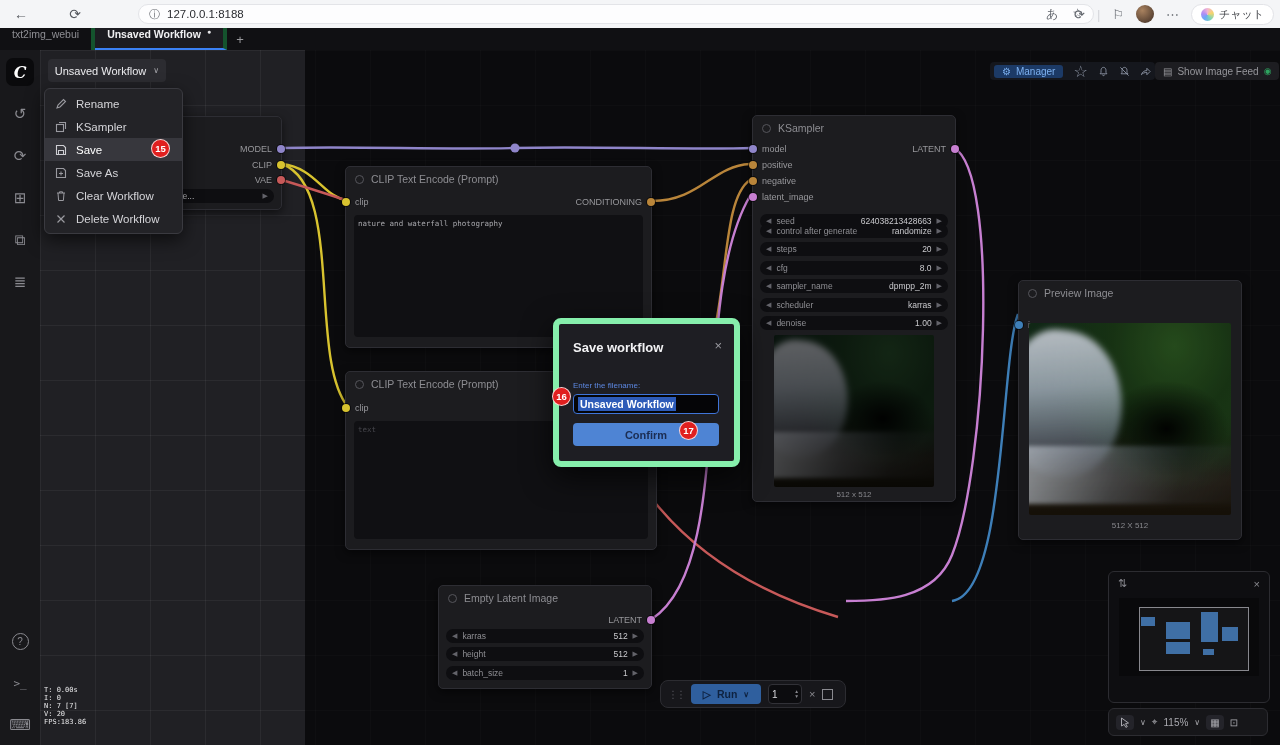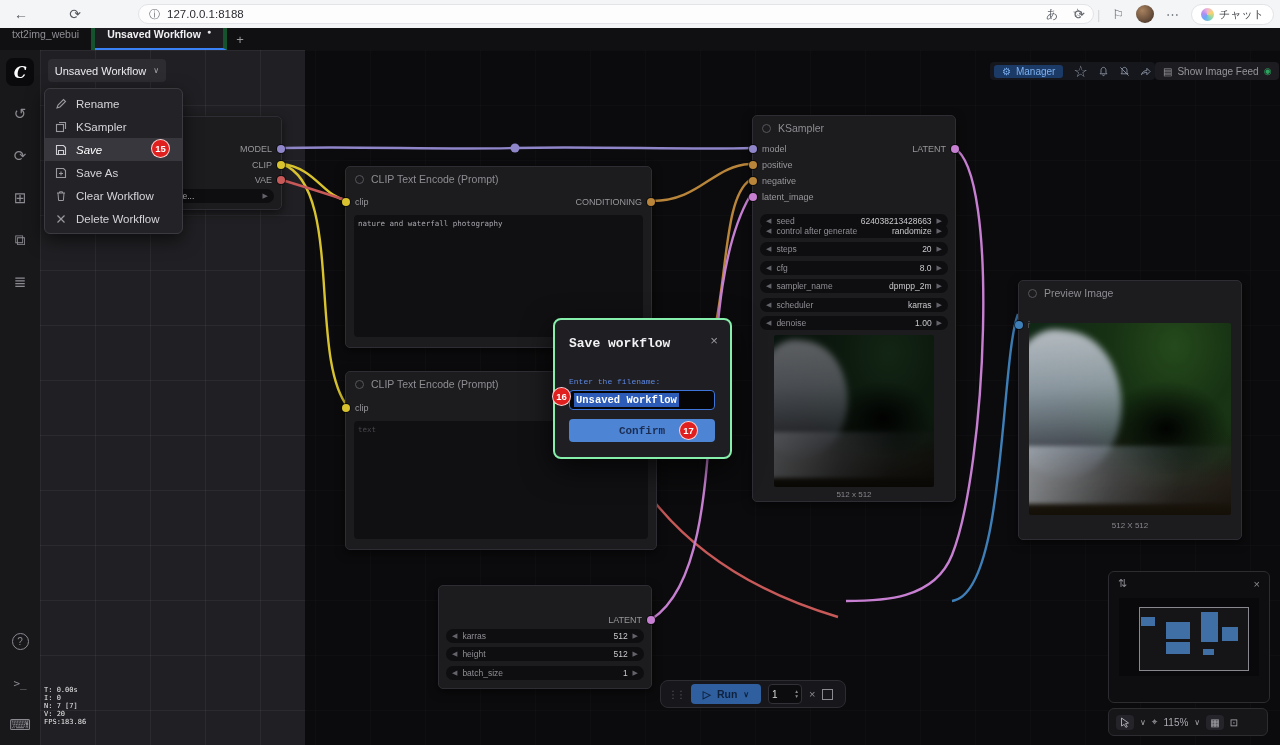--- a/index.html
+++ b/index.html
@@ -91,25 +91,25 @@
 
   
   .wfbutton{position:absolute;left:48px;top:59px;width:118px;height:23px;background:#2c2c31;
     border-radius:4px;display:flex;align-items:center;justify-content:center;gap:7px;
     color:#ececef;font-size:11px;z-index:6;cursor:pointer;}
   .chev{font-size:8px;color:#a5a5aa;}
   .menu{position:absolute;left:44px;top:88px;width:137px;background:#232327;border:1px solid #3a3a40;
     border-radius:6px;box-shadow:0 6px 18px rgba(0,0,0,.6);z-index:6;padding:3px 0;}
   .mitem{height:23px;display:flex;align-items:center;gap:9px;padding:0 10px;font-size:11.5px;
     color:#d5d5d9;cursor:pointer;}
-  .mitem.hl{background:#37373d;color:#fff;font-style:italic;}
+  .mitem.hl{background:#37373d;color:#fff;}
   .mitem svg{flex:0 0 auto;}
 
   .dialog{position:absolute;left:553px;top:318px;width:175px;height:137px;background:#1e1e23;
-    border:2px solid #86efac;border-radius:8px;box-shadow:0 10px 30px rgba(0,0,0,.7);z-index:6;font-family:Liberation Mono, monospace;}
+    border:6px solid #86efac;border-radius:8px;box-shadow:0 10px 30px rgba(0,0,0,.7);z-index:6;}
   .dtitle{position:absolute;left:14px;top:16px;font-size:13px;font-weight:bold;color:#f2f2f4;}
   .dclose{position:absolute;right:12px;top:14px;font-size:13px;color:#9a9aa0;cursor:pointer;}
   .dlabel{position:absolute;left:14px;top:57px;font-size:8px;color:#5c87e0;}
   .dinput{position:absolute;left:14px;top:70px;width:146px;height:20px;background:#050507;
     border:1.5px solid #3f74d8;border-radius:4px;display:flex;align-items:center;padding:0 4px;box-sizing:border-box;}
   .dinput .sel{background:#2d5bb8;color:#fff;font-size:10.5px;font-weight:bold;padding:1px 2px;white-space:nowrap;}
   .dconfirm{position:absolute;left:14px;top:99px;width:146px;height:23px;background:#4e84d4;
     border-radius:4px;display:flex;align-items:center;justify-content:center;
     color:#1b2d52;font-size:11px;font-weight:bold;cursor:pointer;}
 
@@ -357,20 +357,24 @@
         <span>denoise</span>
         <span class="wval">1.00</span>
         <span class="warr">▶</span>
       </div>
 
     <div class="wf dim" style="left:21px;top:219px;width:160px;height:152px"></div>
     <div class="cap" style="top:374px">512 x 512</div>
   </div>
 
   <div class="node" style="left:438px;top:585px;width:212px;height:102px">
+    <div class="ntitle">
+        <span class="ndot"></span>
+        <span>Empty Latent Image</span>
+      </div>
     <div class="prow out" style="top:27px">
         <span class="pdot" style="background:#c77fd1"></span>
         <span>LATENT</span>
       </div>
     <div class="wrow" style="top:43px">
         <span class="warr">◀</span>
         <span>karras</span>
         <span class="wval">512</span>
         <span class="warr">▶</span>
       </div>

